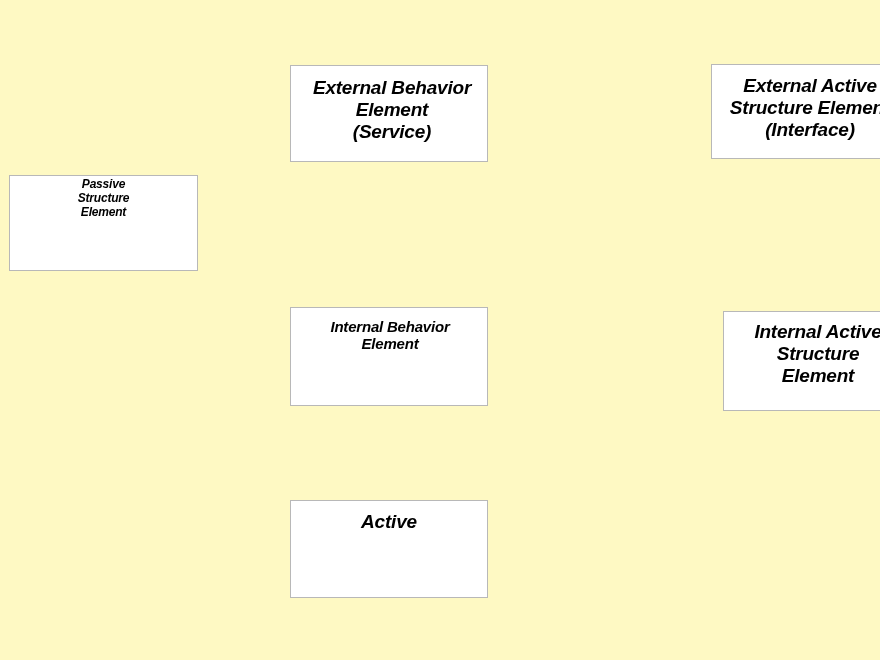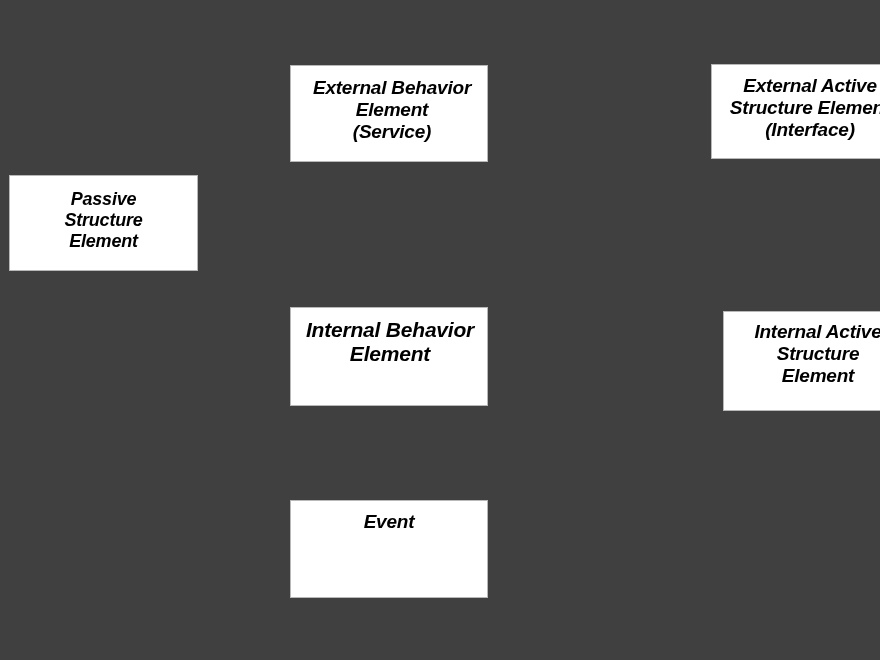--- a/index.html
+++ b/index.html
@@ -10,21 +10,21 @@
   body {
     width: 880px;
     height: 660px;
     overflow: hidden;
     font-family: "Liberation Sans", sans-serif;
   }
   #canvas {
     position: relative;
     width: 880px;
     height: 660px;
-    background: #404040;
+    background: #fef9c3;
     overflow: hidden;
   }
   .node {
     position: absolute;
     background: #ffffff;
     border: 1px solid #b8b8b8;
     box-sizing: border-box;
     display: block;
     overflow: visible;
   }
@@ -66,32 +66,32 @@
     margin-right: 12px;
   }
   
   #node-passive-structure {
     left: 9px;
     top: 175px;
     width: 189px;
     height: 96px;
   }
   #node-passive-structure .node-label {
-    font-size: 18px;
-    padding-top: 13px;
+    font-size: 12px;
+    padding-top: 2px;
   }
   
   #node-internal-behavior {
     left: 290px;
     top: 307px;
     width: 198px;
     height: 99px;
   }
   #node-internal-behavior .node-label {
-    font-size: 21px;
+    font-size: 15px;
     padding-top: 10px;
     margin-left: -1px;
     margin-right: -3px;
   }
   
   #node-internal-active-structure {
     left: 723px;
     top: 311px;
     width: 200px;
     height: 100px;
@@ -152,18 +152,18 @@
 Element</span>
   </div>
 
   <div class="node" id="node-internal-active-structure">
     <span class="node-label">Internal Active
 Structure
 Element</span>
   </div>
 
   <div class="node" id="node-event">
-    <span class="node-label">Event</span>
+    <span class="node-label">Active</span>
   </div>
 
   <div id="copyright-notice">© Th</div>
 
 </div>
 
 </body></html>

